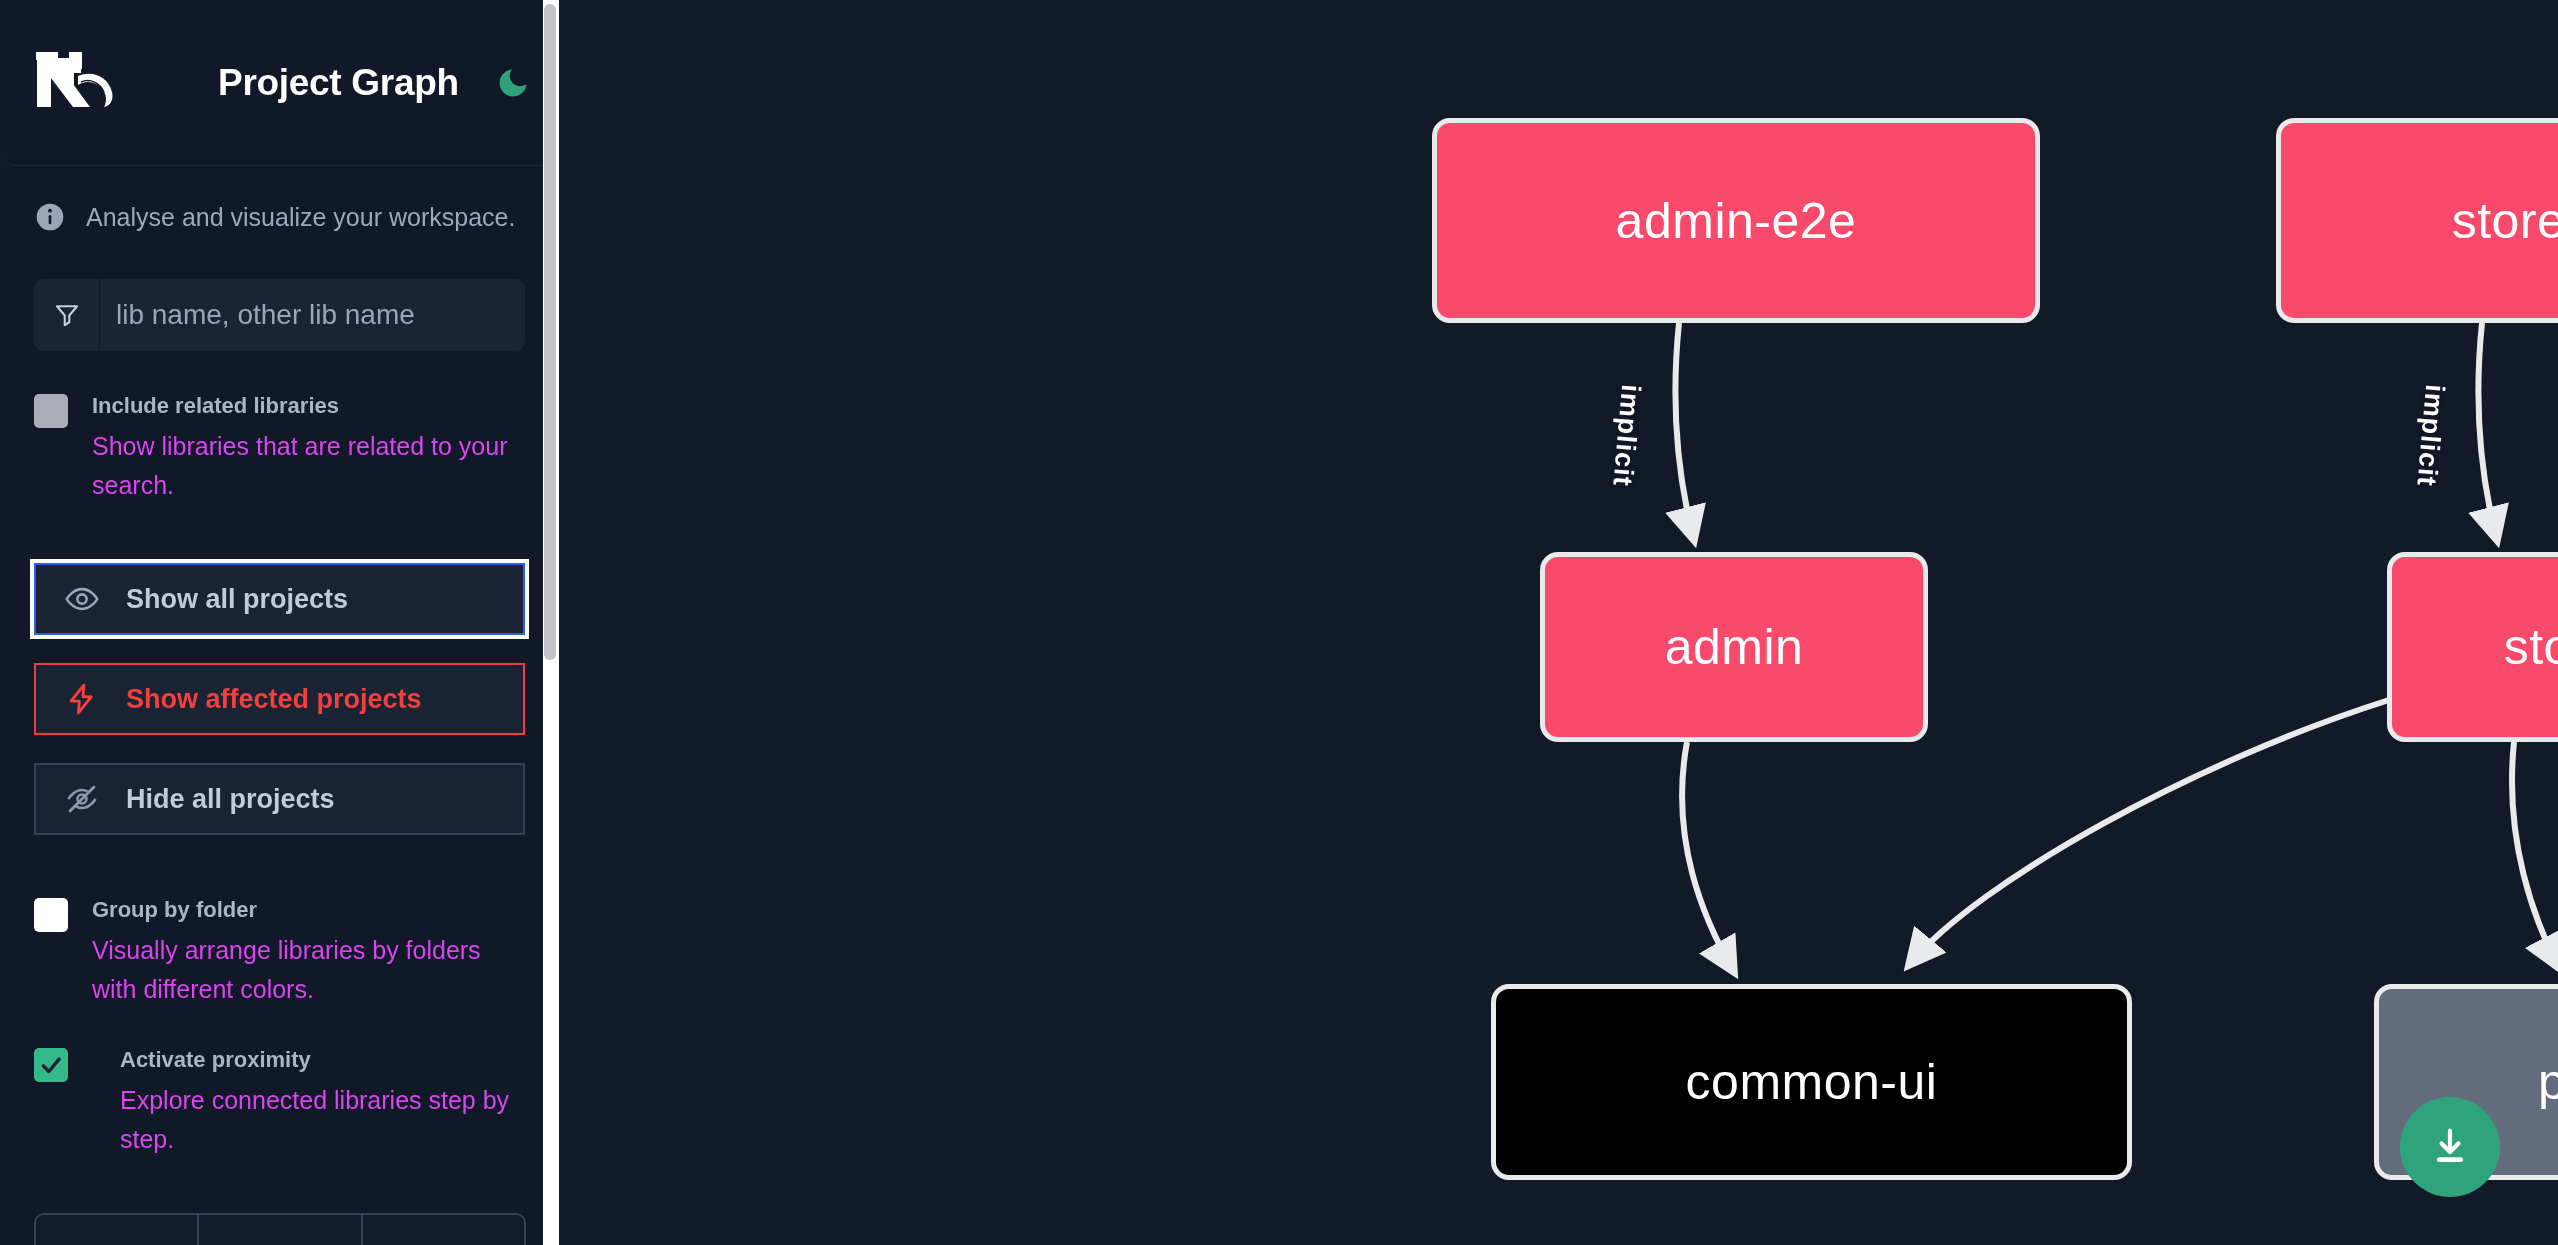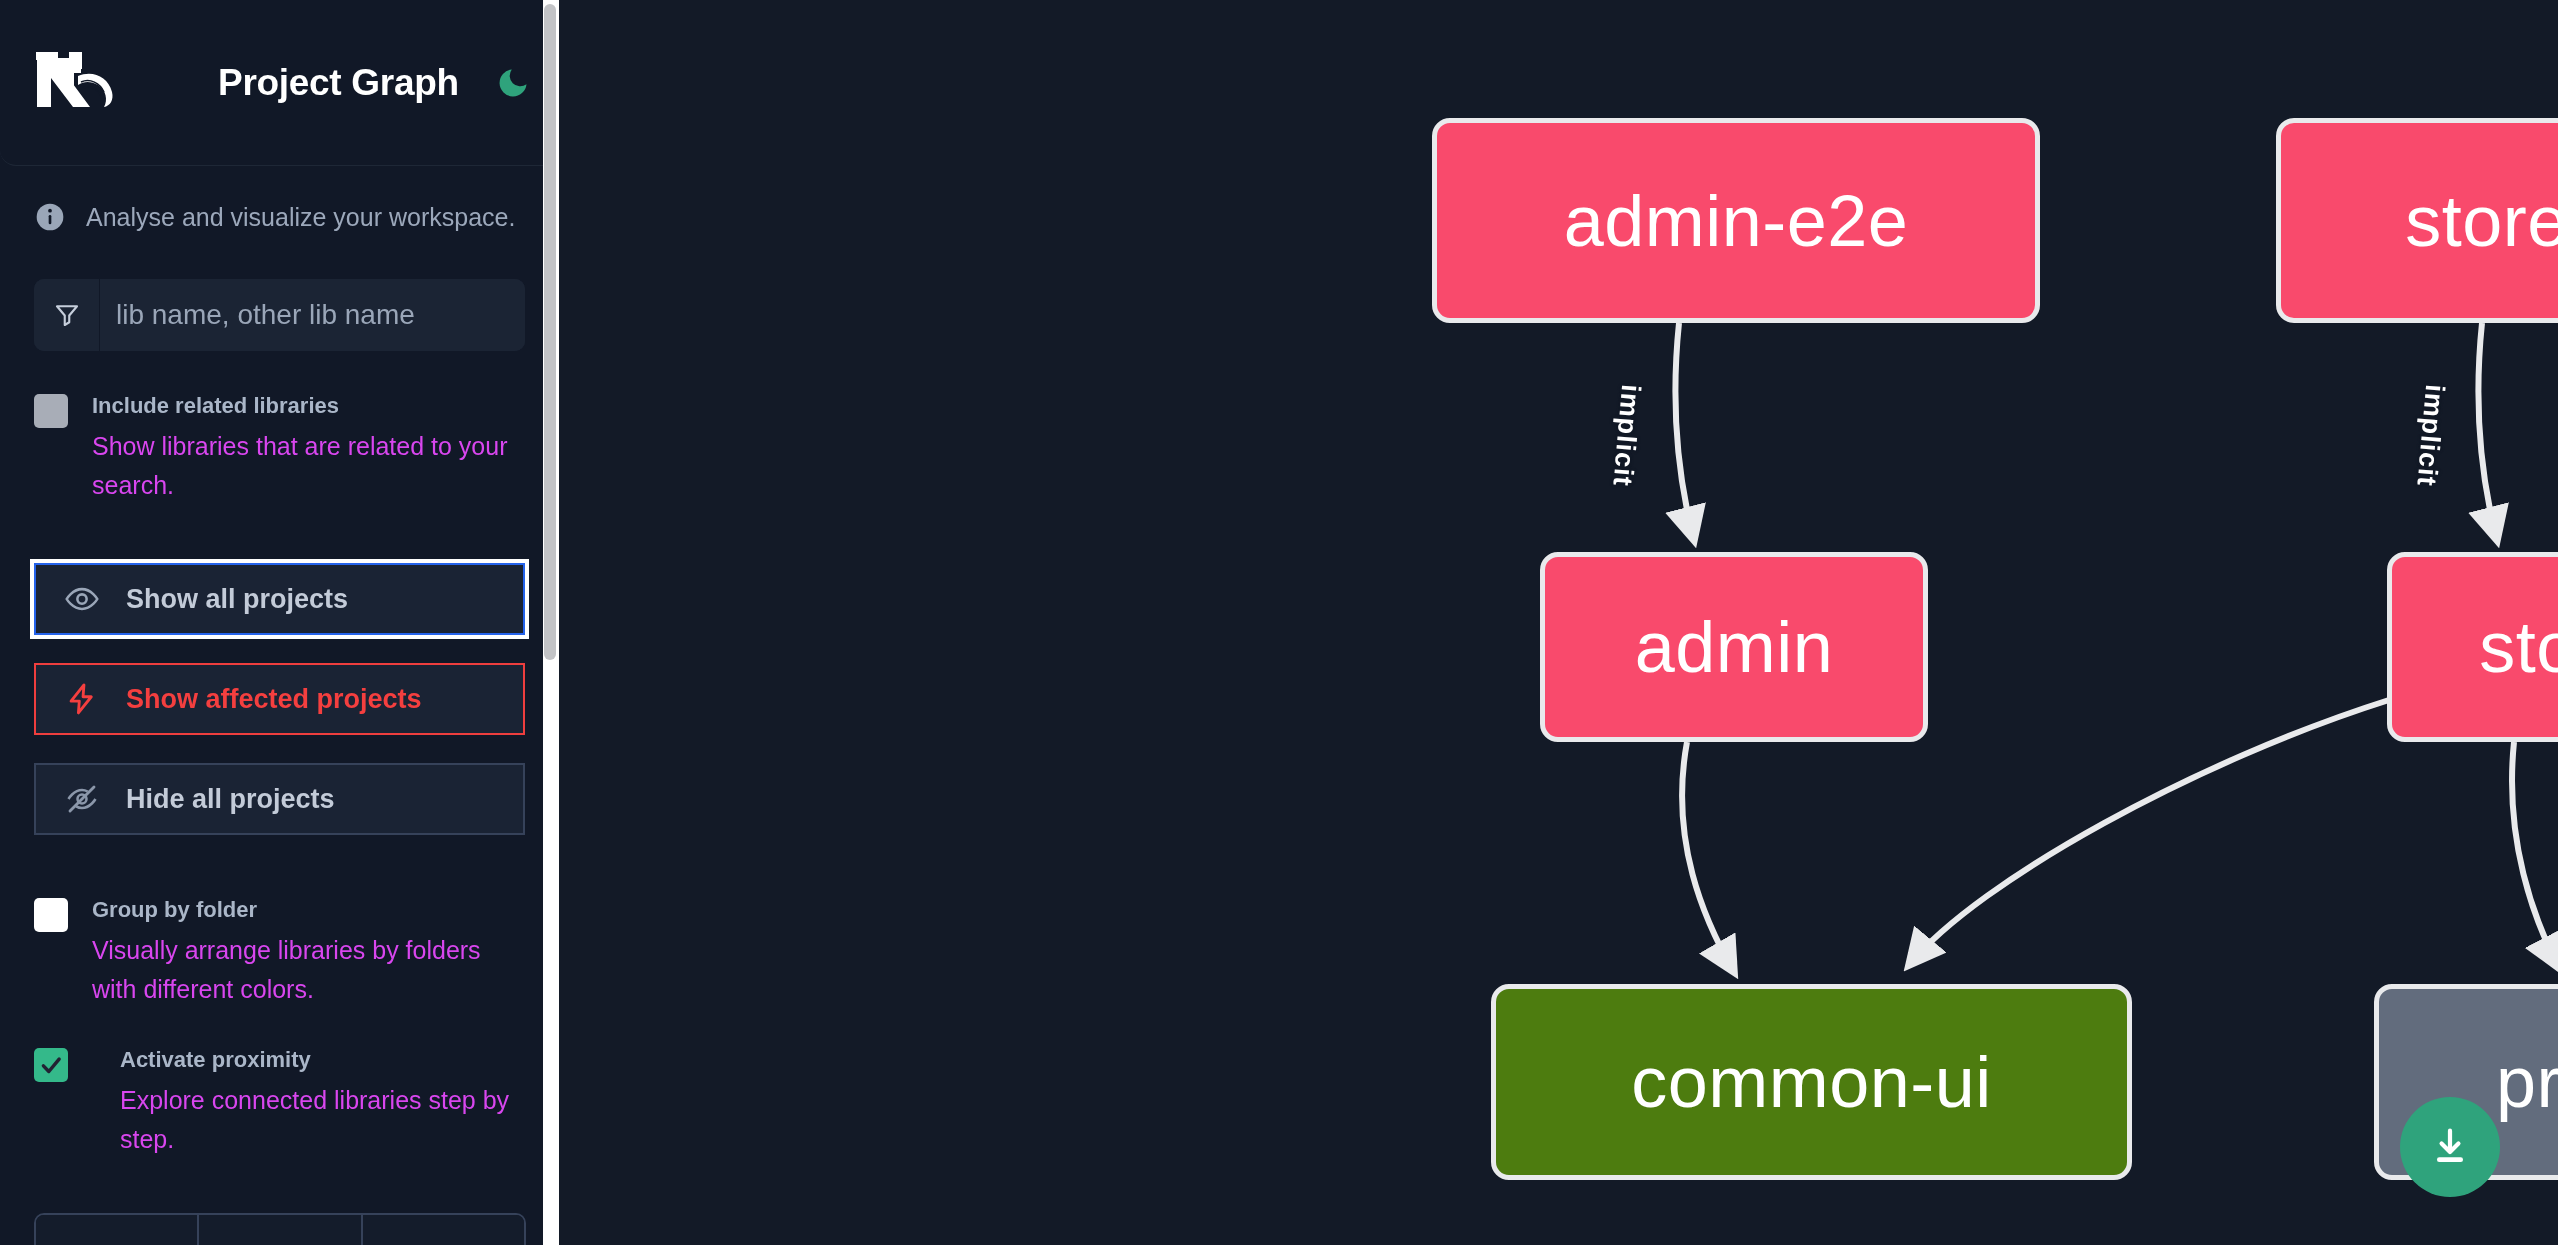--- a/index.html
+++ b/index.html
@@ -123,21 +123,21 @@
   }
   #graph-svg { position: absolute; left: 0; top: 0; }
   .node {
     position: absolute;
     border-radius: 18px;
     border: 5px solid #e9eaec;
     display: flex; align-items: center; justify-content: center;
     cursor: pointer;
   }
   .node-label {
-    color: #ffffff; font-size: 72px; font-weight: 400;
+    color: #ffffff; font-size: 50px; font-weight: 400;
     letter-spacing: 0.5px; white-space: nowrap; text-align: right;
   }
   .edge-label {
     position: absolute;
     color: #ffffff; font-size: 27px; font-weight: 700;
     letter-spacing: 1px;
     text-shadow: -2px 0 2px #131a27, 2px 0 2px #131a27, 0 -2px 2px #131a27, 0 2px 2px #131a27;
     transform-origin: center center;
     white-space: nowrap;
   }
@@ -288,21 +288,21 @@
     </div>
     <div class="node" style="left:1717px;top:118px;width:567px;height:205px;background:#f94a6c;">
       <span class="node-label">store-e2e</span>
     </div>
     <div class="node" style="left:981px;top:552px;width:388px;height:190px;background:#f94a6c;">
       <span class="node-label">admin</span>
     </div>
     <div class="node" style="left:1828px;top:552px;width:347px;height:190px;background:#f94a6c;">
       <span class="node-label">store</span>
     </div>
-    <div class="node" style="left:932px;top:984px;width:641px;height:196px;background:#4d7c0f;">
+    <div class="node" style="left:932px;top:984px;width:641px;height:196px;background:#000000;">
       <span class="node-label">common-ui</span>
     </div>
     <div class="node" style="left:1815px;top:984px;width:524px;height:196px;background:#626c7d;">
       <span class="node-label">products</span>
     </div>
 
     <div class="edge-label" style="left:1016px;top:420px;transform:rotate(95deg);">implicit</div>
     <div class="edge-label" style="left:1820px;top:420px;transform:rotate(95deg);">implicit</div>
 
     <div class="fab">

